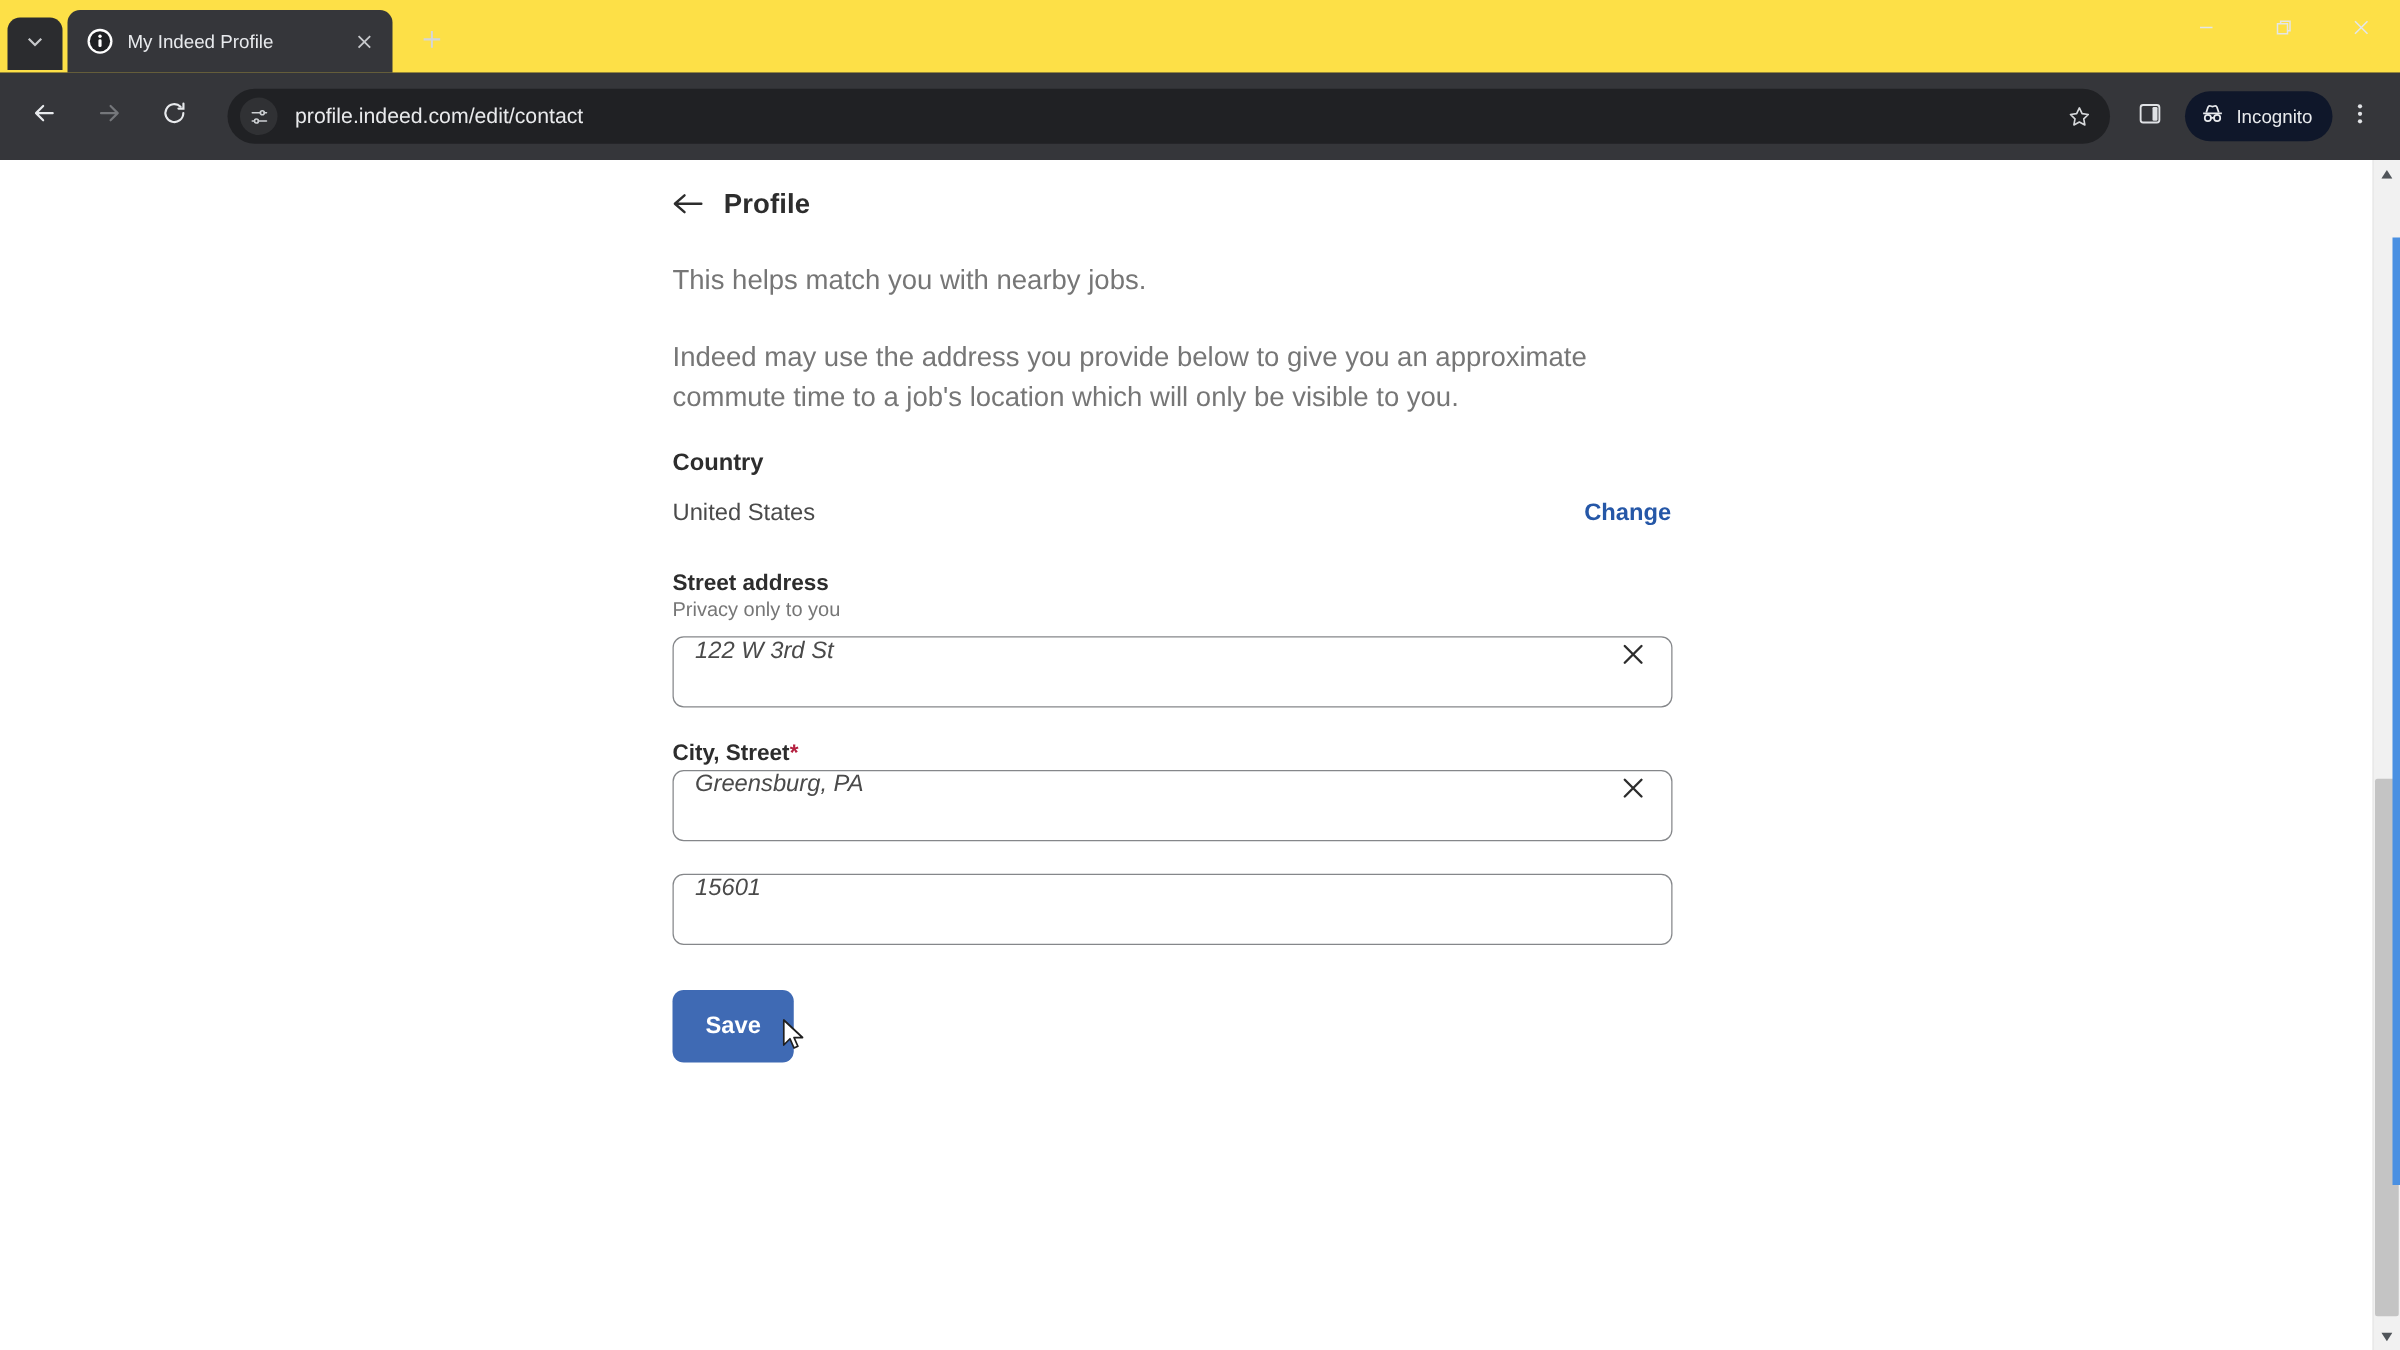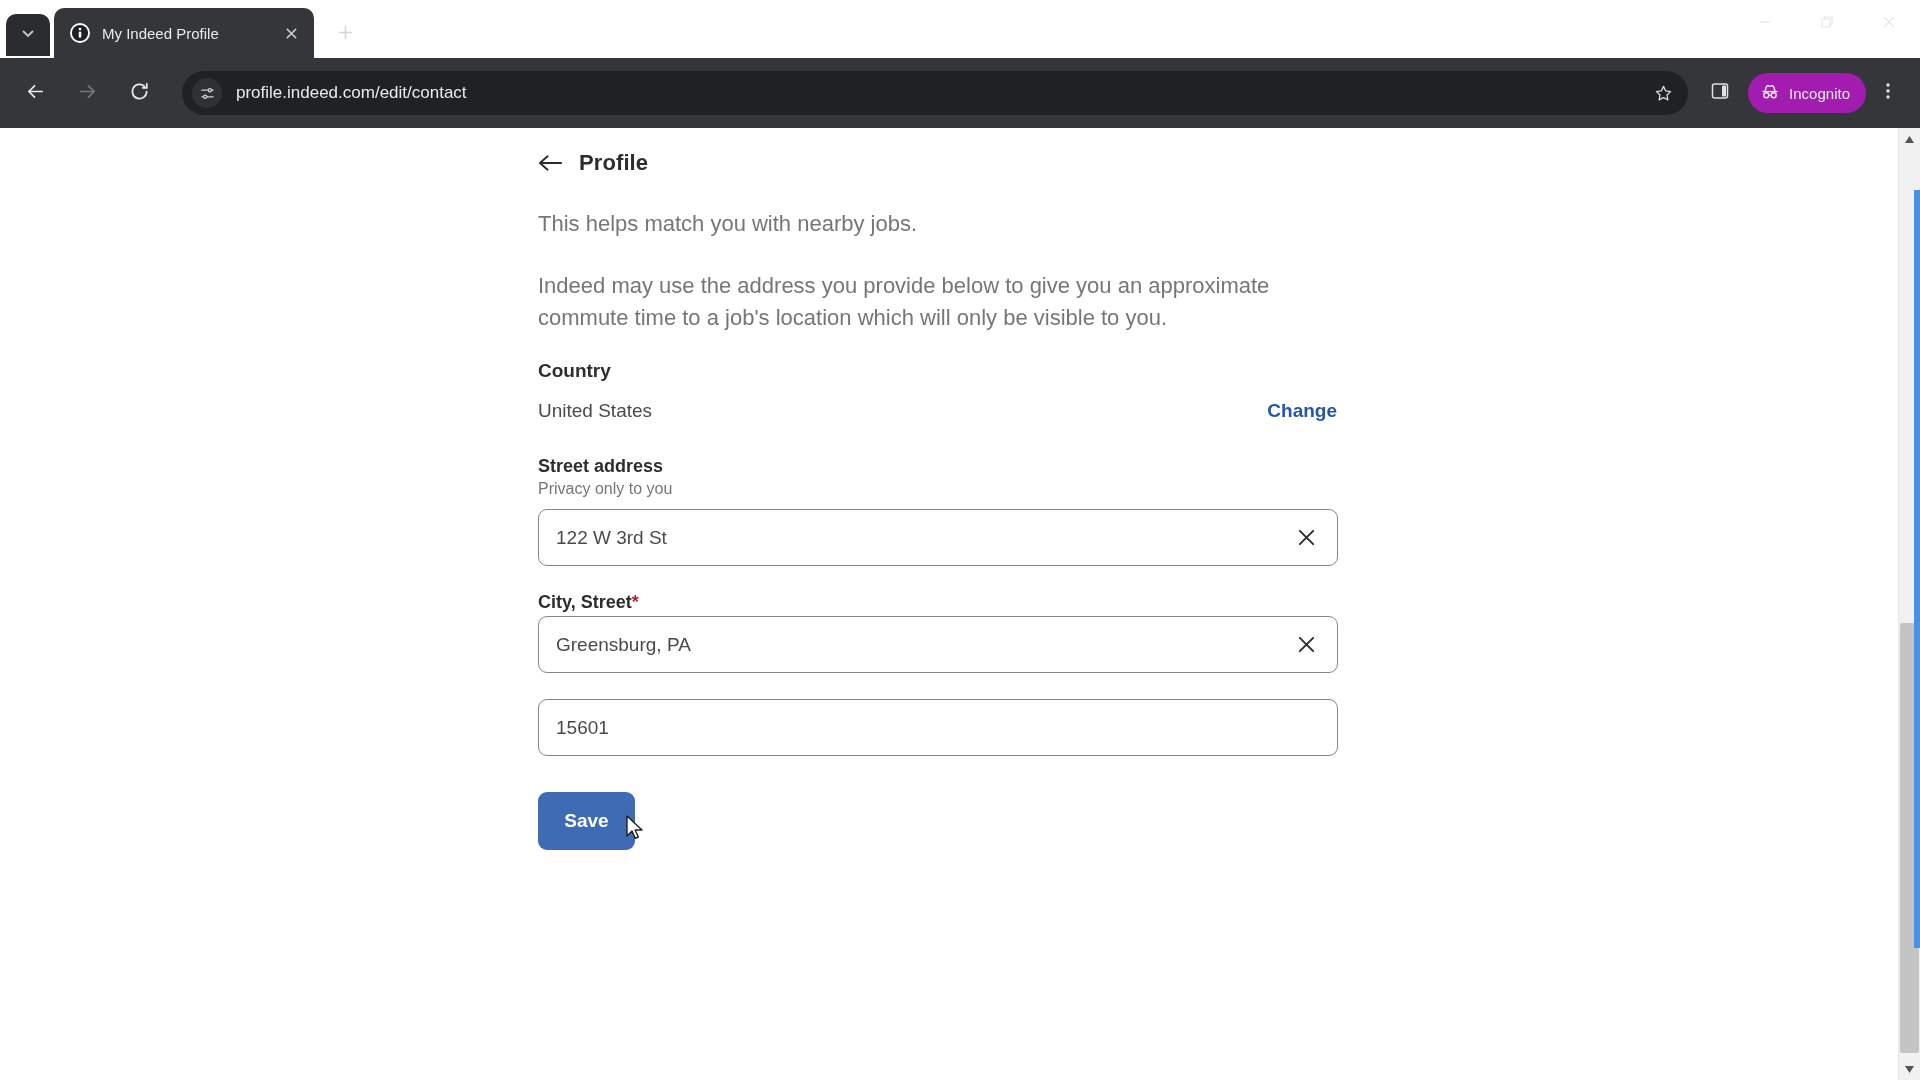--- a/index.html
+++ b/index.html
@@ -8,21 +8,21 @@
     overflow: hidden;
     font-family: "Liberation Sans", sans-serif;
     background: #ffffff;
   }
 
   
   .browser { width: 1920px; height: 1080px; display: flex; flex-direction: column; background:#202124; }
 
   .tabstrip {
     height: 58px;
-    background: #ffffff;
+    background: #fde047;
     display: flex;
     align-items: flex-end;
     padding-left: 6px;
     position: relative;
     flex: 0 0 58px;
   }
   .tab-search {
     width: 44px; height: 42px;
     margin-bottom: 2px;
     border-radius: 10px 10px 0 0;
@@ -140,21 +140,21 @@
   .tb-icon {
     width: 40px; height: 40px;
     display: flex; align-items: center; justify-content: center;
     color: #e0e2e5;
     margin-left: 4px;
   }
   .tb-icon svg { width: 20px; height: 20px; }
   .incognito-pill {
     height: 40px;
     border-radius: 20px;
-    background: #a21caf;
+    background: #0f172a;
     display: flex; align-items: center;
     padding: 0 16px 0 12px;
     margin-left: 8px;
     color: #e8eaed;
     font-size: 15px;
   }
   .incognito-pill svg { width: 20px; height: 20px; margin-right: 9px; }
   .menu-dots {
     width: 36px; height: 40px;
     display: flex; align-items: center; justify-content: center;
@@ -236,23 +236,24 @@
   .field-hint {
     font-size: 16px;
     color: #767676;
     margin-bottom: 11px;
   }
   .input-box {
     width: 800px;
     height: 57px;
     border: 1px solid #85878a;
     border-radius: 9px;
-    display: flex; align-items: center;
+    display: flex; align-items: flex-start;
     padding: 0 18px 0 17px;
     background: #fff;
+    font-style: italic;
   }
   .input-val {
     flex: 1;
     font-size: 19px;
     color: #4a4a4a;
   }
   .clear-icon {
     width: 26px; height: 26px;
     display: flex; align-items: center; justify-content: center;
     color: #2d2d2d;

